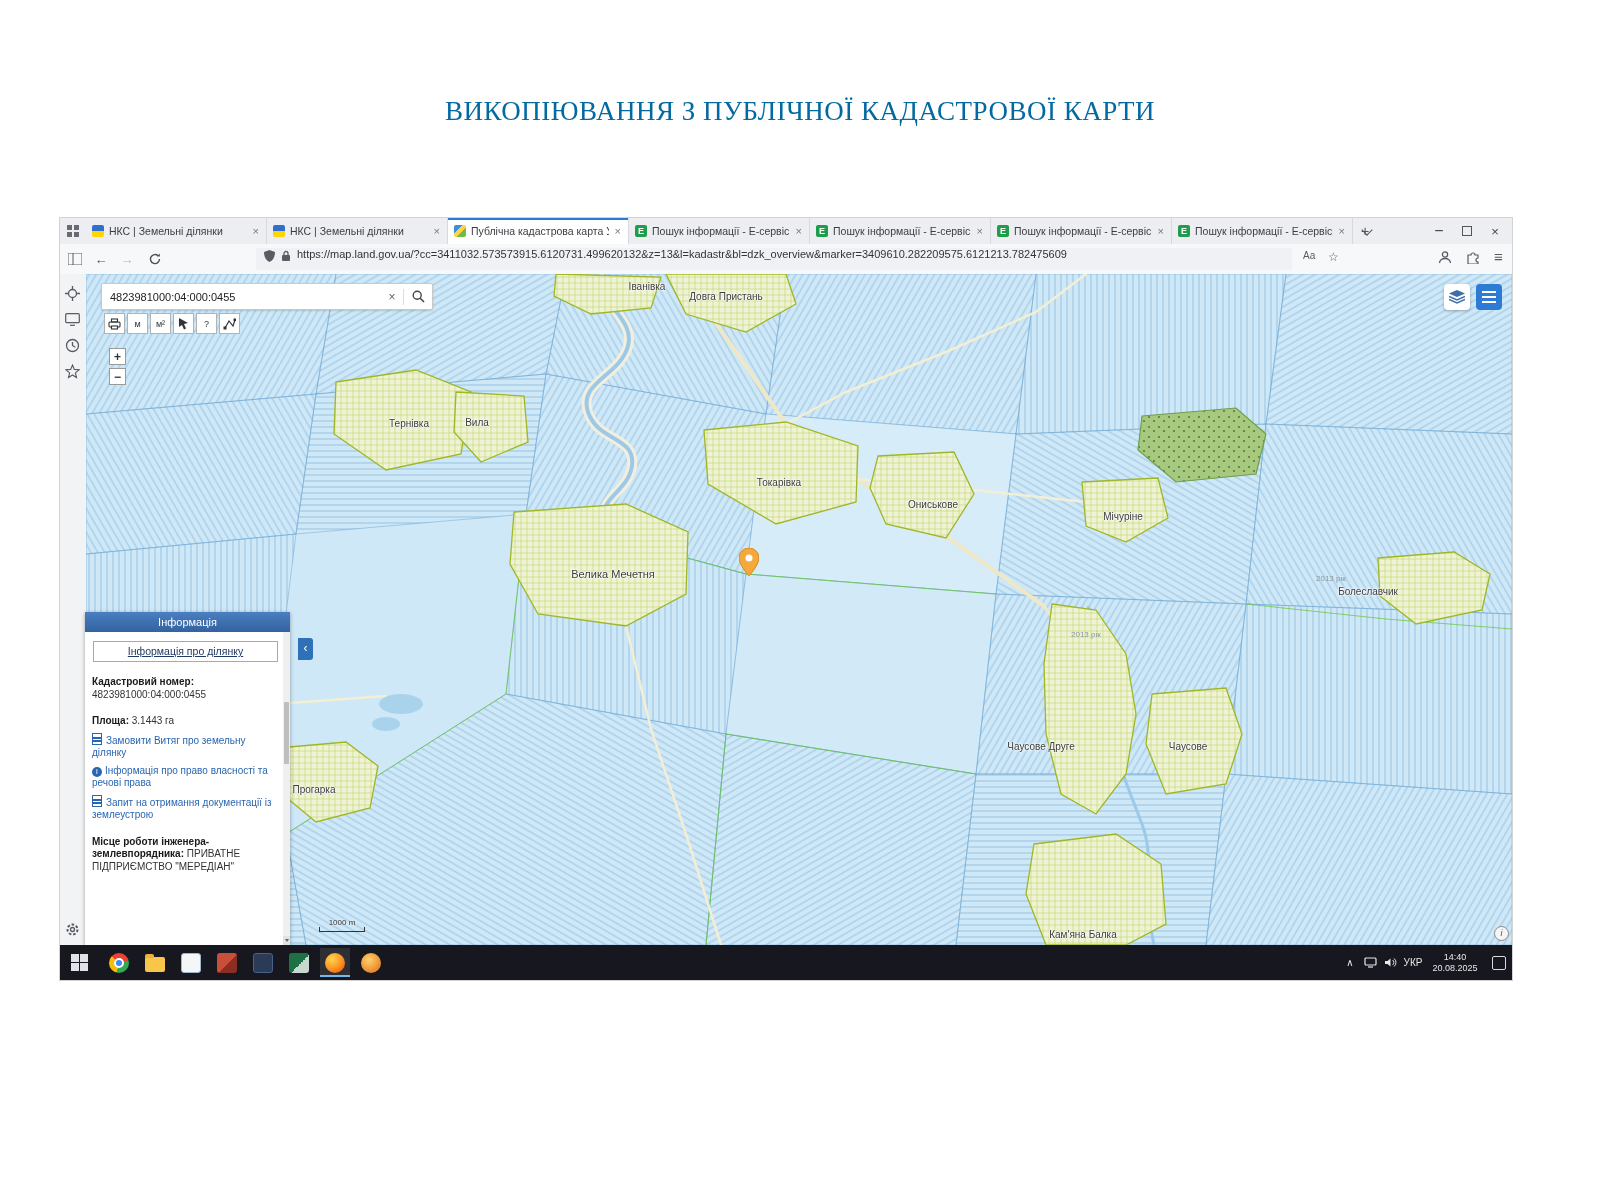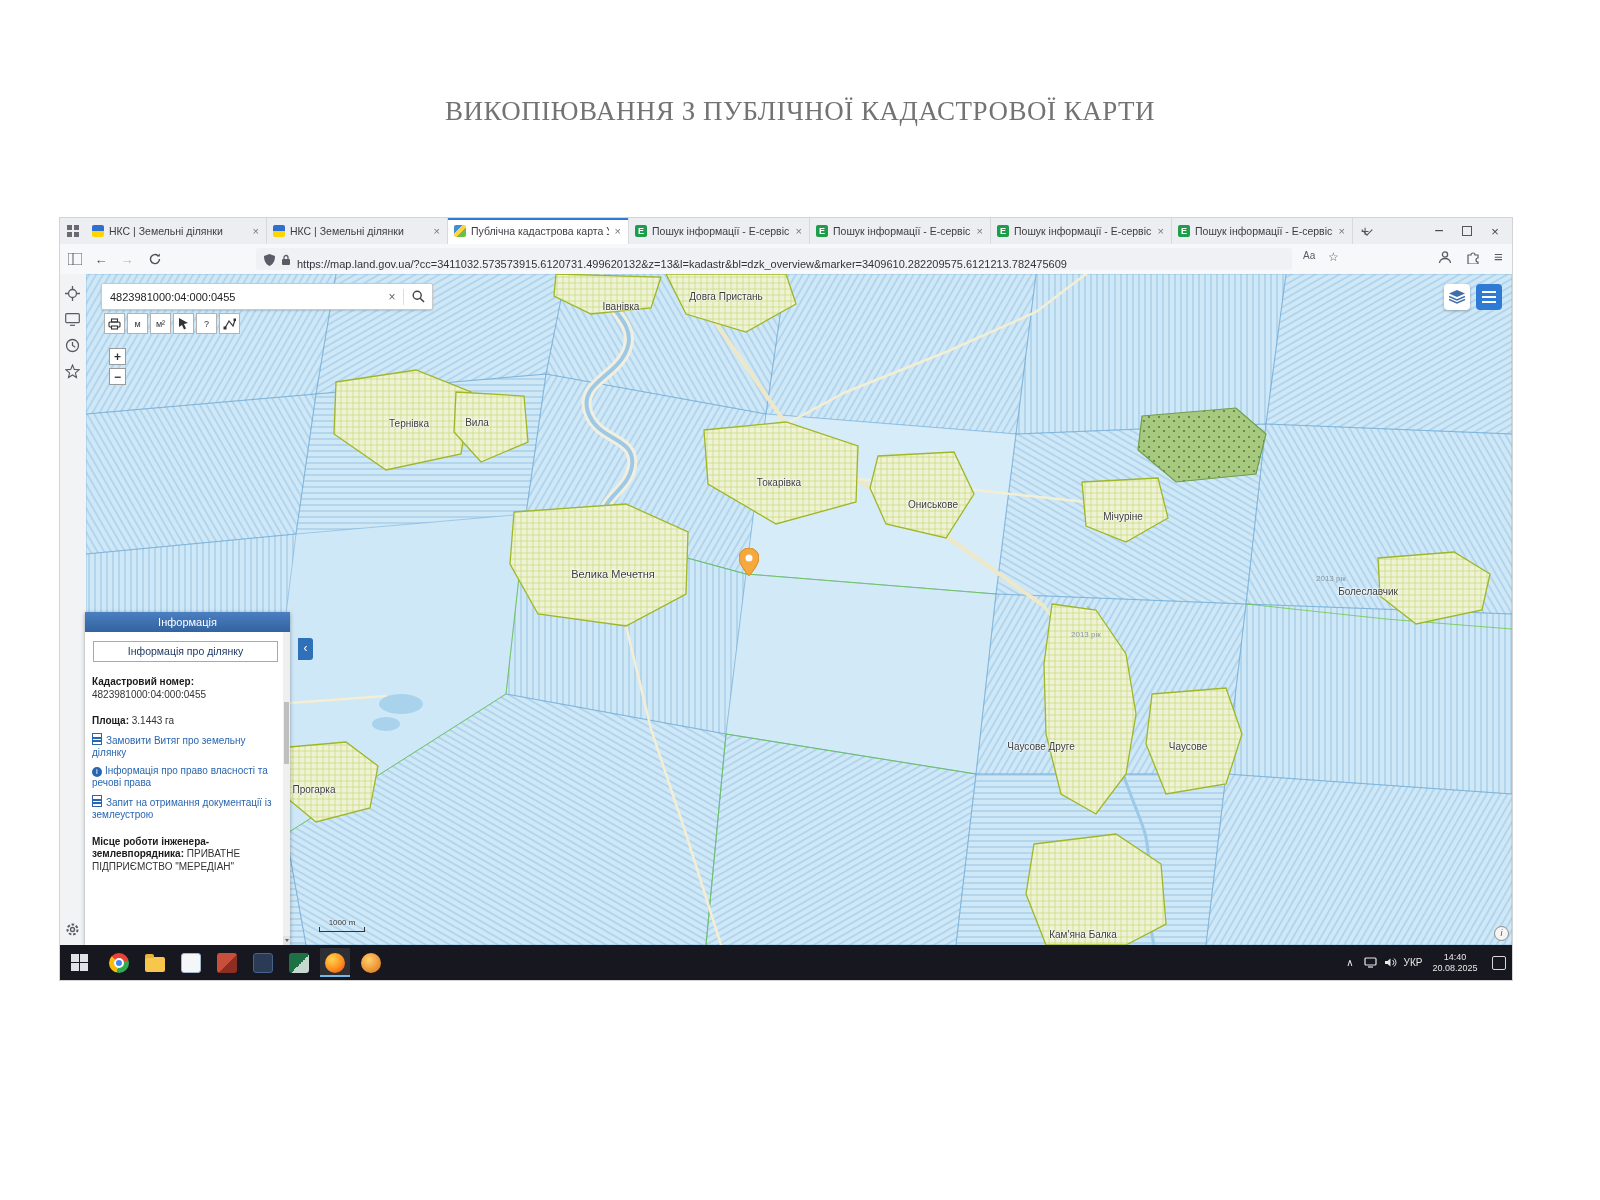--- a/index.html
+++ b/index.html
@@ -1,39 +1,39 @@
 <!DOCTYPE html>
 <html><head>
 <meta charset="utf-8">
 <style>
   html,body{margin:0;padding:0;background:#fff;width:1600px;height:1200px;position:relative;
     font-family:"Liberation Sans",sans-serif;-webkit-font-smoothing:antialiased;}
   .title{position:absolute;left:0;top:96px;width:100%;text-align:center;margin:0;
-    font-family:"Liberation Serif",serif;font-weight:normal;font-size:27px;letter-spacing:.5px;color:#737373;}
+    font-family:"Liberation Serif",serif;font-weight:normal;font-size:27px;letter-spacing:.5px;color:#0369a1;}
   
   .shot{position:absolute;left:60px;top:218px;width:1452px;height:762px;outline:1px solid #d3d3d3;background:#fff;overflow:hidden;}
   
   .tabbar{position:absolute;left:0;top:0;width:100%;height:26px;background:#eceef1;display:flex;align-items:stretch;border-bottom:2px solid #d946ef;}
   .tab-overview{width:26px;display:flex;align-items:center;justify-content:center;color:#5a5a64;}
   .tab{width:168px;display:flex;align-items:center;gap:5px;padding:0 6px;border-right:1px solid #d7d9dc;font-size:10.5px;color:#3c3c43;overflow:hidden;}
   .tab.active{background:#fff;box-shadow:inset 0 2px 0 #2e7bd6;}
   .tlabel{flex:1;white-space:nowrap;overflow:hidden;}
   .tclose{color:#777;font-size:11px;padding:0 1px;}
   .fav{width:12px;height:12px;border-radius:2px;flex:none;display:flex;align-items:center;justify-content:center;}
   .fav.flag{background:linear-gradient(180deg,#2f6fd0 50%,#ffd500 50%);}
   .fav.kad{background:linear-gradient(135deg,#3f8fd6 0 35%,#ffd23f 35% 60%,#6abf4b 60%);}
   .fav.eserv{background:#1e9e4a;color:#fff;font-size:9px;font-weight:bold;line-height:12px;text-align:center;}
   .newtab{width:24px;display:flex;align-items:center;justify-content:center;color:#555;font-size:14px;}
   .winctl{position:absolute;top:0;height:26px;width:26px;display:flex;align-items:center;justify-content:center;color:#444;}
   .chev{width:7px;height:7px;border-right:1.5px solid #555;border-bottom:1.5px solid #555;transform:rotate(45deg);margin-top:-3px;}
   .maxbox{width:8px;height:8px;border:1px solid #555;}
   
   .navbar{position:absolute;left:0;top:26px;width:100%;height:30px;background:#f7f8fa;border-bottom:1px solid #dadcdf;}
   .navbtn{position:absolute;top:5px;width:22px;height:20px;display:flex;align-items:center;justify-content:center;font-size:13px;color:#4d4d55;}
-  .urlbar{position:absolute;left:196px;top:4px;width:1036px;height:22px;background:#eff1f4;border-radius:3px;display:flex;align-items:flex-end;padding:0 8px;box-sizing:border-box;gap:6px;}
+  .urlbar{position:absolute;left:196px;top:4px;width:1036px;height:22px;background:#eff1f4;border-radius:3px;display:flex;align-items:flex-start;padding:0 8px;box-sizing:border-box;gap:6px;}
   .urltext{flex:1;font-size:11px;color:#33333b;white-space:nowrap;overflow:hidden;}
   .navico{position:absolute;top:6px;color:#5a5a64;font-size:11px;}
   
   .bside{position:absolute;left:0;top:56px;width:26px;height:671px;background:#f2f3f5;border-right:1px solid #e1e3e6;}
   .bside .ic{position:absolute;left:5px;width:16px;height:16px;color:#5a5a64;}
   
   .map{position:absolute;left:26px;top:56px;width:1426px;height:671px;background:#cfe8f7;overflow:hidden;}
   .map svg.base{position:absolute;left:0;top:0;}
   .mlabel{position:absolute;transform:translateX(-50%);font-size:10px;color:#3c3c3c;white-space:nowrap;
     text-shadow:0 0 2px #fff,0 0 2px #fff,0 0 3px #fff;}
@@ -52,21 +52,21 @@
   .menubtn i{display:block;width:14px;height:2px;background:#fff;}
   .scale{position:absolute;left:233px;top:644px;width:46px;text-align:center;}
   .scale .lbl{font-size:8px;color:#333;text-shadow:0 0 2px #fff;}
   .scale .bar{height:4px;border-left:1px solid #333;border-right:1px solid #333;border-bottom:1px solid #333;}
   .attrib{position:absolute;left:1408px;top:652px;width:13px;height:13px;border-radius:50%;border:1px solid #8a8a8a;background:#f5f5f5;color:#555;font-size:9px;font-style:italic;text-align:center;line-height:13px;}
   .marker{position:absolute;left:653px;top:274px;}
   
   .panel{position:absolute;left:25px;top:394px;width:205px;height:333px;background:#fff;box-shadow:0 1px 4px rgba(0,0,0,.35);overflow:hidden;}
   .panel-h{height:20px;background:linear-gradient(180deg,#4a7fc1,#33629f);color:#fff;font-size:11px;text-align:center;line-height:20px;}
   .panel-b{position:absolute;left:0;top:20px;right:7px;bottom:0;padding:5px 4px 0 7px;font-size:10px;line-height:1.25;color:#333;overflow:hidden;}
-  .sect{border:1px solid #a9a9a9;margin:4px 1px 6px;padding:3px 2px;text-align:center;color:#1f3864;font-size:10.5px;}
+  .sect{border:1px solid #a9a9a9;margin:4px 1px 6px;padding:3px 2px;text-align:center;color:#1f3864;font-size:10.5px;text-decoration:underline;}
   .sect b{display:block;}
   .panel-b p{margin:14px 0 5px;}
   .panel-b b{color:#1a1a1a;}
   .plink{color:#2a66b0;margin:0 0 5px;display:block;}
   .licon{display:inline-block;width:8px;height:10px;border:1px solid #2a66b0;margin-right:4px;vertical-align:-1px;background:linear-gradient(#fff 30%,#2a66b0 30% 45%,#fff 45% 60%,#2a66b0 60% 75%,#fff 75%);}
   .iinfo{display:inline-block;width:10px;height:10px;border-radius:50%;background:#2a66b0;color:#fff;font-size:8px;text-align:center;line-height:10px;margin-right:3px;}
   .sb{position:absolute;right:0;top:20px;bottom:0;width:7px;background:#efefef;}
   .sb-thumb{position:absolute;left:1px;top:70px;width:5px;height:62px;background:#bfbfbf;}
   .sb-down{position:absolute;left:0;bottom:0;width:7px;height:9px;background:#e2e2e2;}
   .sb-down:after{content:"";position:absolute;left:1.5px;top:3px;border-left:2px solid transparent;border-right:2px solid transparent;border-top:3px solid #666;}
@@ -315,21 +315,21 @@
         <path d="M428 238 L540 230 L602 258 L600 320 L540 352 L452 340 L424 290 Z"></path>
         <path d="M1292 284 L1368 278 L1404 300 L1396 336 L1330 350 L1294 322 Z"></path>
         <path d="M966 330 L1010 336 L1040 380 L1050 440 L1040 500 L1010 540 L975 520 L960 460 L958 390 Z"></path>
         <path d="M1066 420 L1140 414 L1156 460 L1140 510 L1080 520 L1060 470 Z"></path>
         <path d="M948 570 L1030 560 L1075 590 L1080 650 L1040 671 L960 671 L940 620 Z"></path>
         <path d="M192 474 L260 468 L292 492 L284 534 L230 548 L196 520 Z"></path>
       </g>
       <path d="M1056 142 L1150 134 L1180 160 L1170 200 L1090 208 L1052 176 Z" fill="url(#forest)" stroke="#6f9e4e" stroke-width="1.2"></path>
     </svg>
 
-    <span class="mlabel" style="left:535px;top:7px;margin-top:20px;">Іванівка</span>
+    <span class="mlabel" style="left:561px;top:7px;">Іванівка</span>
     <span class="mlabel" style="left:640px;top:17px;">Довга Пристань</span>
     <span class="mlabel" style="left:323px;top:144px;">Тернівка</span>
     <span class="mlabel" style="left:391px;top:143px;">Вила</span>
     <span class="mlabel" style="left:693px;top:203px;">Токарівка</span>
     <span class="mlabel" style="left:847px;top:225px;">Ониськове</span>
     <span class="mlabel" style="left:1037px;top:237px;">Мічуріне</span>
     <span class="mlabel" style="left:527px;top:294px;font-size:11px;">Велика Мечетня</span>
     <span class="mlabel" style="left:1282px;top:312px;">Болеславчик</span>
     <span class="mlabel" style="left:955px;top:467px;">Чаусове Друге</span>
     <span class="mlabel" style="left:1102px;top:467px;">Чаусове</span>

